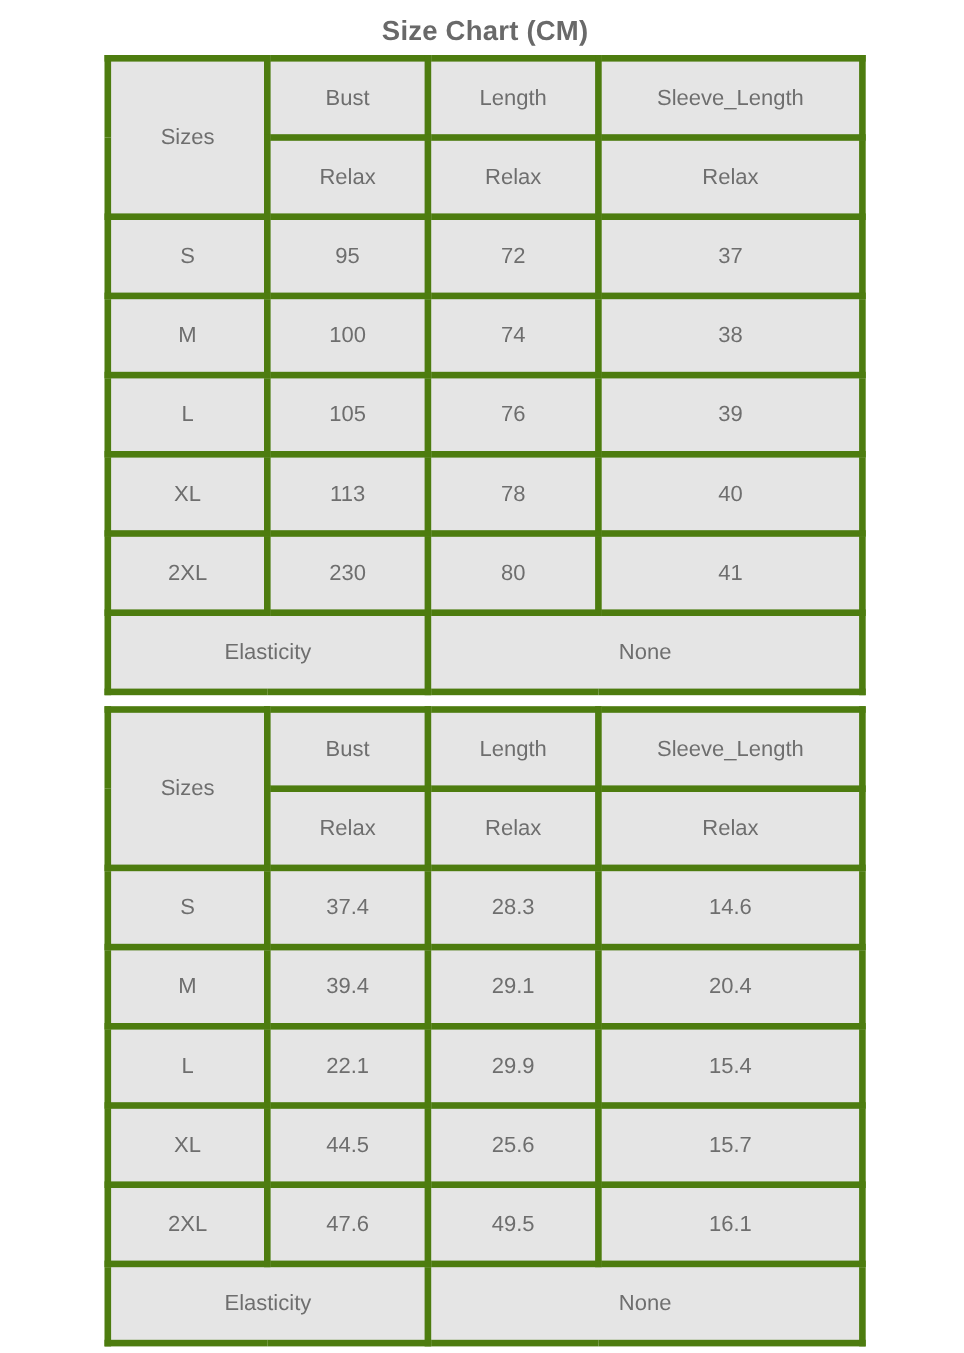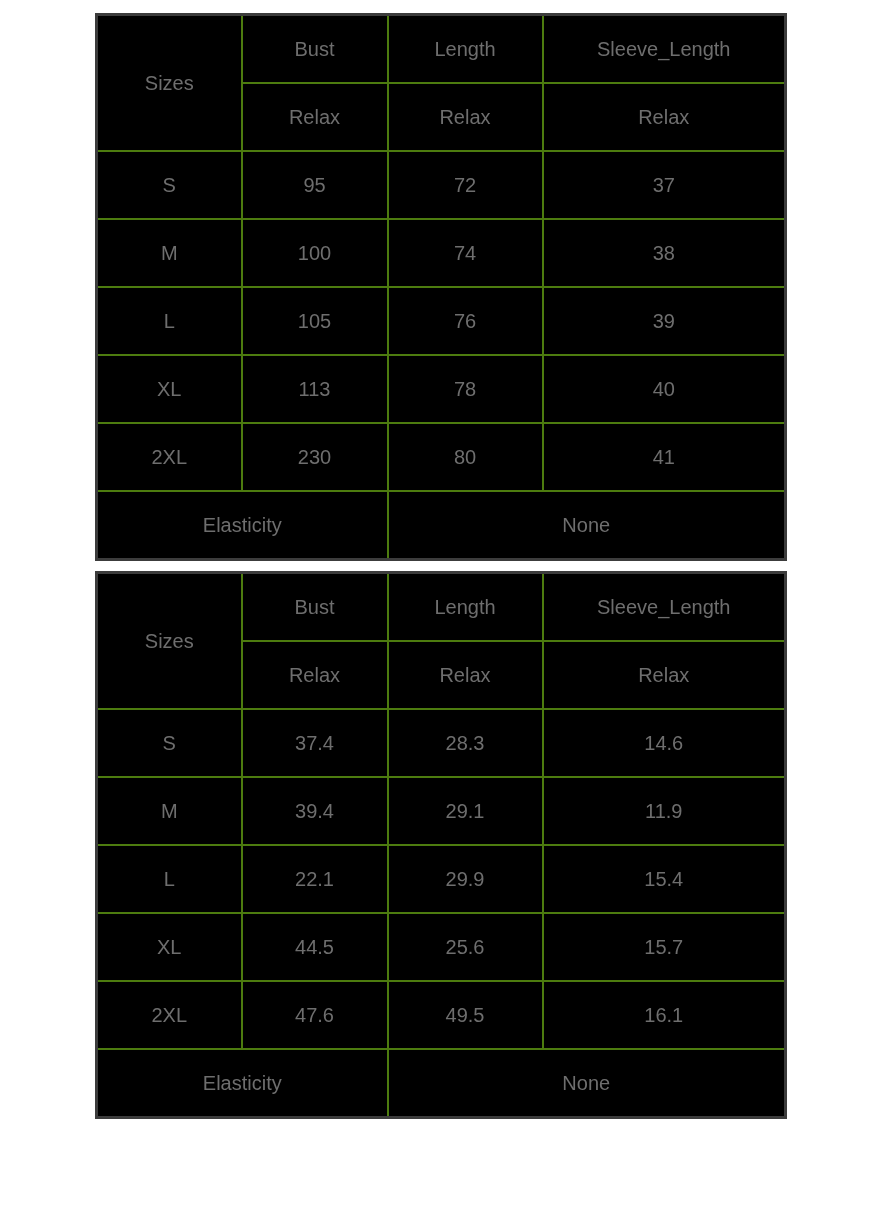--- a/index.html
+++ b/index.html
@@ -33,37 +33,38 @@
     letter-spacing: 0.2px;
   }
   table.size-table {
     width: 100%;
     table-layout: fixed;
     border-collapse: collapse;
     border: 3px solid #3c3c3c;
   }
   table.size-table th,
   table.size-table td {
-    border: 2px solid #4d7c0f;
+    border: 6px solid #4d7c0f;
     height: 66px;
     padding: 0;
     text-align: center;
     vertical-align: middle;
     font-size: 20px;
     font-weight: normal;
     color: #6e6e6e;
-    background: #000000;
+    background: #e5e5e5;
   }
 </style>
 </head>
 <body>
 
 <div class="page">
 
   <section class="chart">
+    <h2 class="chart-title">Size Chart (CM)</h2>
     <table class="size-table">
       <colgroup>
         <col style="width:145px">
           <col style="width:146px">
           <col style="width:155px">
           <col>
       </colgroup>
       <thead>
         <tr>
           <th rowspan="2">Sizes</th>
@@ -141,21 +142,21 @@
         <tr>
           <td>S</td>
           <td>37.4</td>
           <td>28.3</td>
           <td>14.6</td>
         </tr>
         <tr>
           <td>M</td>
           <td>39.4</td>
           <td>29.1</td>
-          <td>11.9</td>
+          <td>20.4</td>
         </tr>
         <tr>
           <td>L</td>
           <td>22.1</td>
           <td>29.9</td>
           <td>15.4</td>
         </tr>
         <tr>
           <td>XL</td>
           <td>44.5</td>

